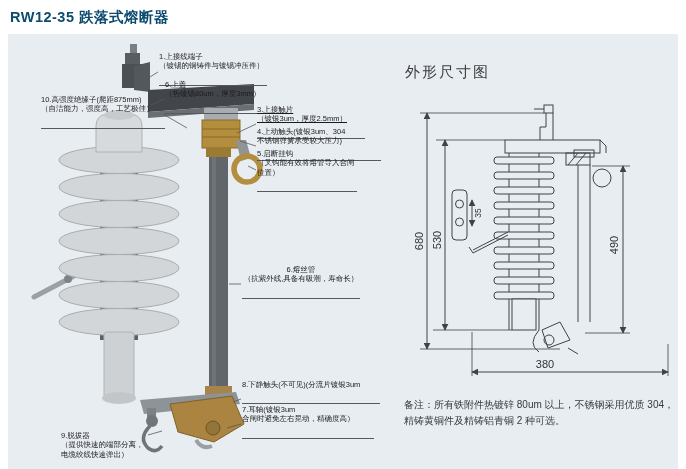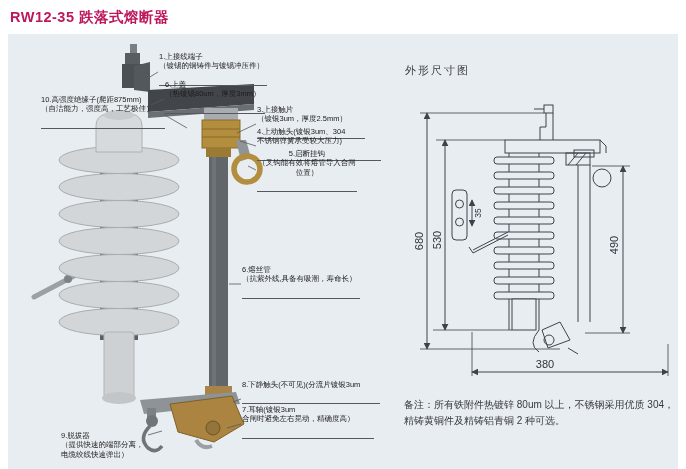--- a/index.html
+++ b/index.html
@@ -3,42 +3,42 @@
 <meta charset="utf-8">
 <style>
   html,body{margin:0;padding:0;}
   body{
     width:686px;height:469px;position:relative;overflow:hidden;
     background:#ffffff;
     font-family:"Liberation Sans","DejaVu Sans",sans-serif;
   }
   .page-title{
     position:absolute;left:10px;top:8px;
-    font-size:14.5px;font-weight:bold;color:#be185d;letter-spacing:.5px;
+    font-size:14.5px;font-weight:bold;color:#0c4a6e;letter-spacing:.5px;
   }
   .panel{
     position:absolute;left:8px;top:34px;width:670px;height:435px;
     background:#e8edf2;z-index:1;
   }
   #scene{position:absolute;left:8px;top:34px;z-index:2;}
   .section-title{
     position:absolute;left:405px;top:63px;
-    font-size:11px;color:#3c3c3c;letter-spacing:2px;z-index:3;
+    font-size:15px;color:#3c3c3c;letter-spacing:2px;z-index:3;
   }
   .callout{
     position:absolute;z-index:3;
     font-size:7.5px;line-height:1.25;color:#1b1b1b;
     border-bottom:1px solid #55595e;padding-bottom:14px;
   }
   .c1{left:159px;top:52px;width:108px;}
   .c2{left:165px;top:80px;width:100px;}
-  .c3{left:257px;top:105px;width:108px;}
+  .c3{left:257px;top:105px;width:108px;text-decoration:underline;}
   .c4{left:257px;top:127px;width:124px;}
-  .c5{left:257px;top:149px;width:100px;text-align:center;}
-  .c6{left:242px;top:265px;width:118px;}
+  .c5{left:257px;top:149px;width:100px;}
+  .c6{left:242px;top:265px;width:118px;text-align:center;}
   .c7{left:242px;top:405px;width:132px;}
   .c8{left:242px;top:380px;width:138px;}
   .c9{left:61px;top:407px;width:98px;margin-top:24px;}
   .c10{left:41px;top:95px;width:124px;}
   .note{
     position:absolute;left:404px;top:397px;width:274px;z-index:3;
     font-size:10px;line-height:1.6;color:#37393c;
   }
 </style>
 </head>

